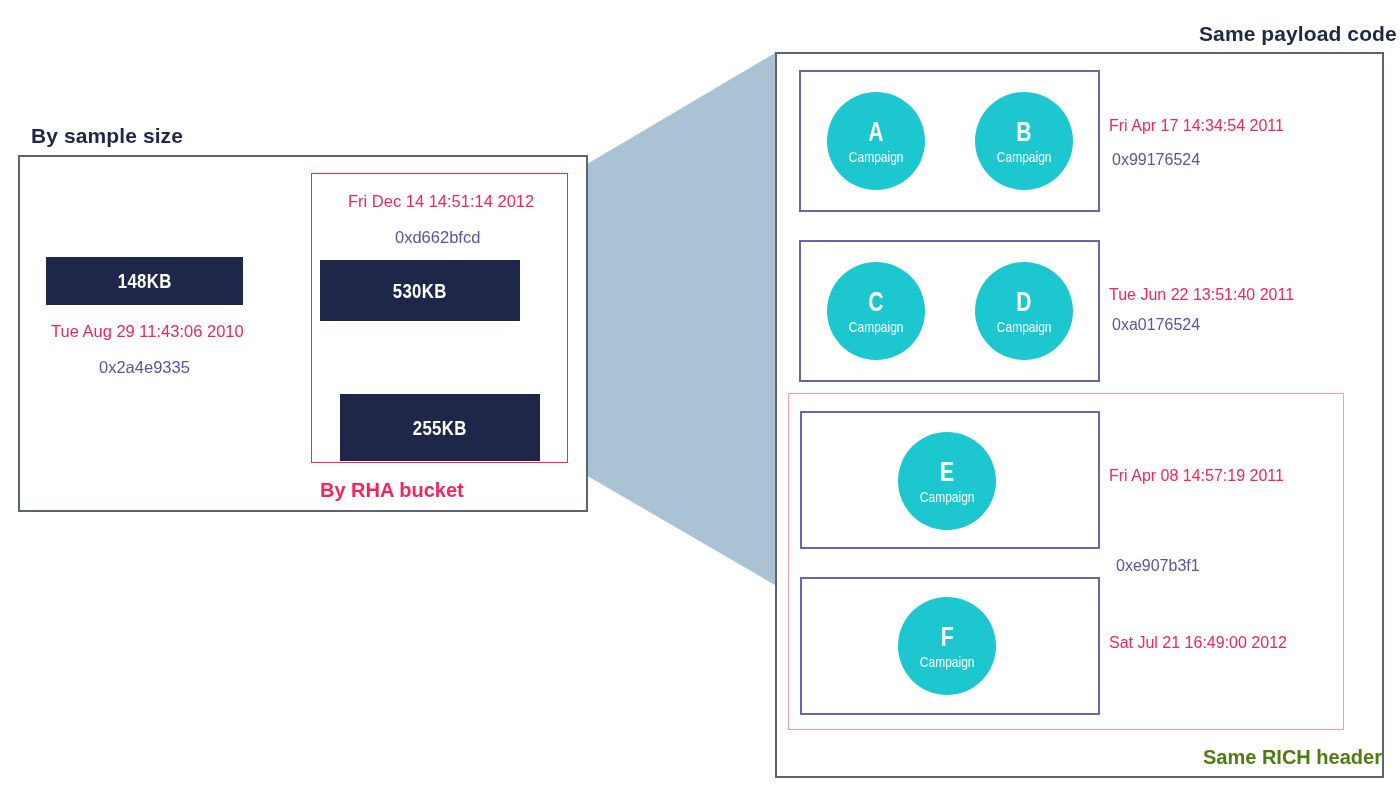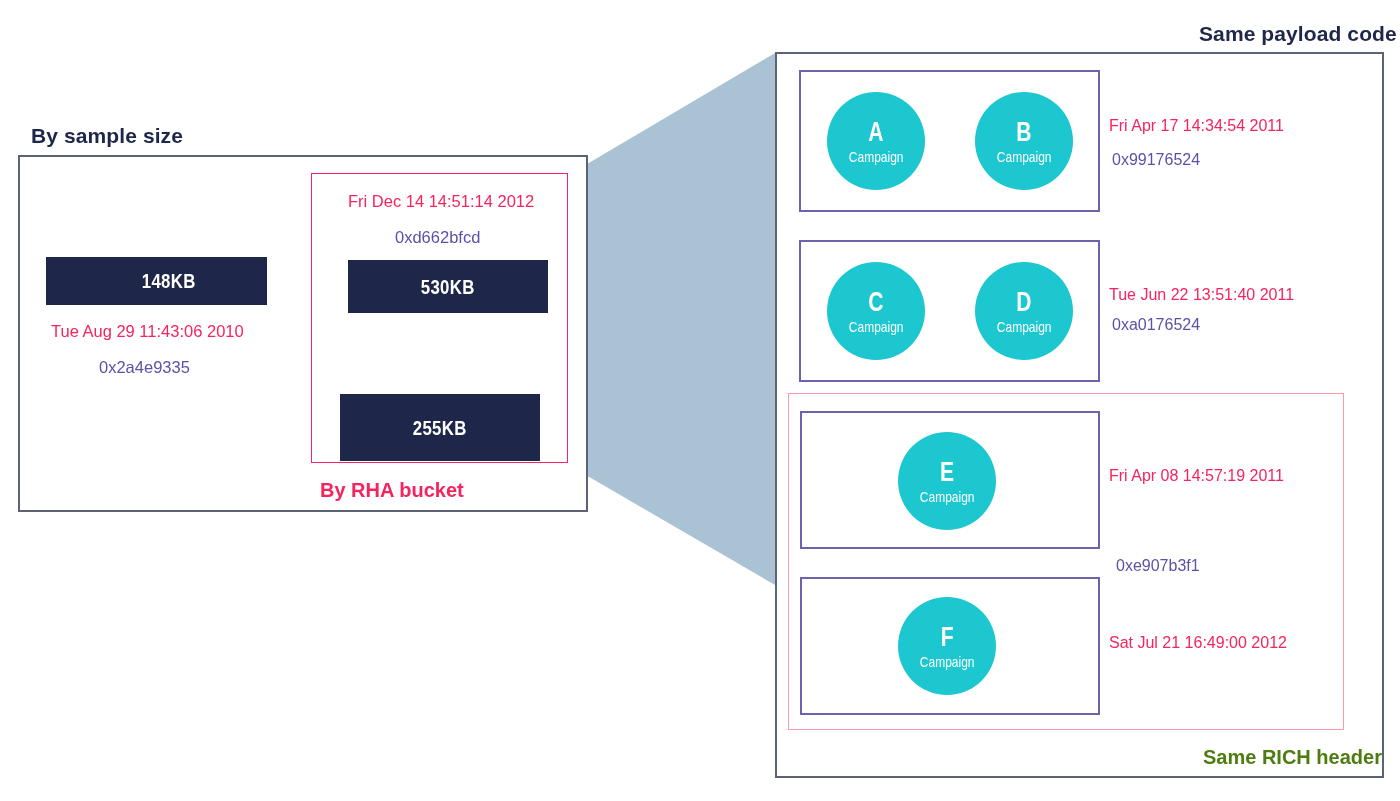--- a/index.html
+++ b/index.html
@@ -85,33 +85,33 @@
 <div class="stage">
 
   <svg id="connector" viewBox="0 0 300 560" width="300" height="560">
     <polygon points="45,230 45,150 60,140 275,13 275,545 60,420" fill="#A9C2D4"></polygon>
   </svg>
 
   <div class="title-dark" style="left:31px;top:124px;">By sample size</div>
 
   <div id="left-panel"></div>
 
-  <div class="size-bar" style="left:46px;top:257px;width:197px;height:48px;padding-left:24px;">
+  <div class="size-bar" style="left:46px;top:257px;width:197px;height:48px;">
     <span>148KB</span>
   </div>
   <div class="meta-date" style="left:51px;top:322px;">Tue Aug 29 11:43:06 2010</div>
   <div class="meta-hash" style="left:99px;top:358px;text-align:center;">0x2a4e9335</div>
 
   <div id="rha-box"></div>
   <div class="title-red" style="left:320px;top:479px;">By RHA bucket</div>
 
   <div class="meta-date" style="left:348px;top:192px;">Fri Dec 14 14:51:14 2012</div>
   <div class="meta-hash" style="left:395px;top:228px;">0xd662bfcd</div>
 
-  <div class="size-bar" style="left:348px;top:260px;width:200px;height:53px;">
+  <div class="size-bar" style="left:320px;top:260px;width:200px;height:61px;">
     <span>530KB</span>
   </div>
   <div class="size-bar" style="left:340px;top:394px;width:200px;height:67px;">
     <span>255KB</span>
   </div>
 
   <div class="title-dark" style="left:1199px;top:22px;">Same payload code</div>
 
   <div id="right-panel"></div>
 

